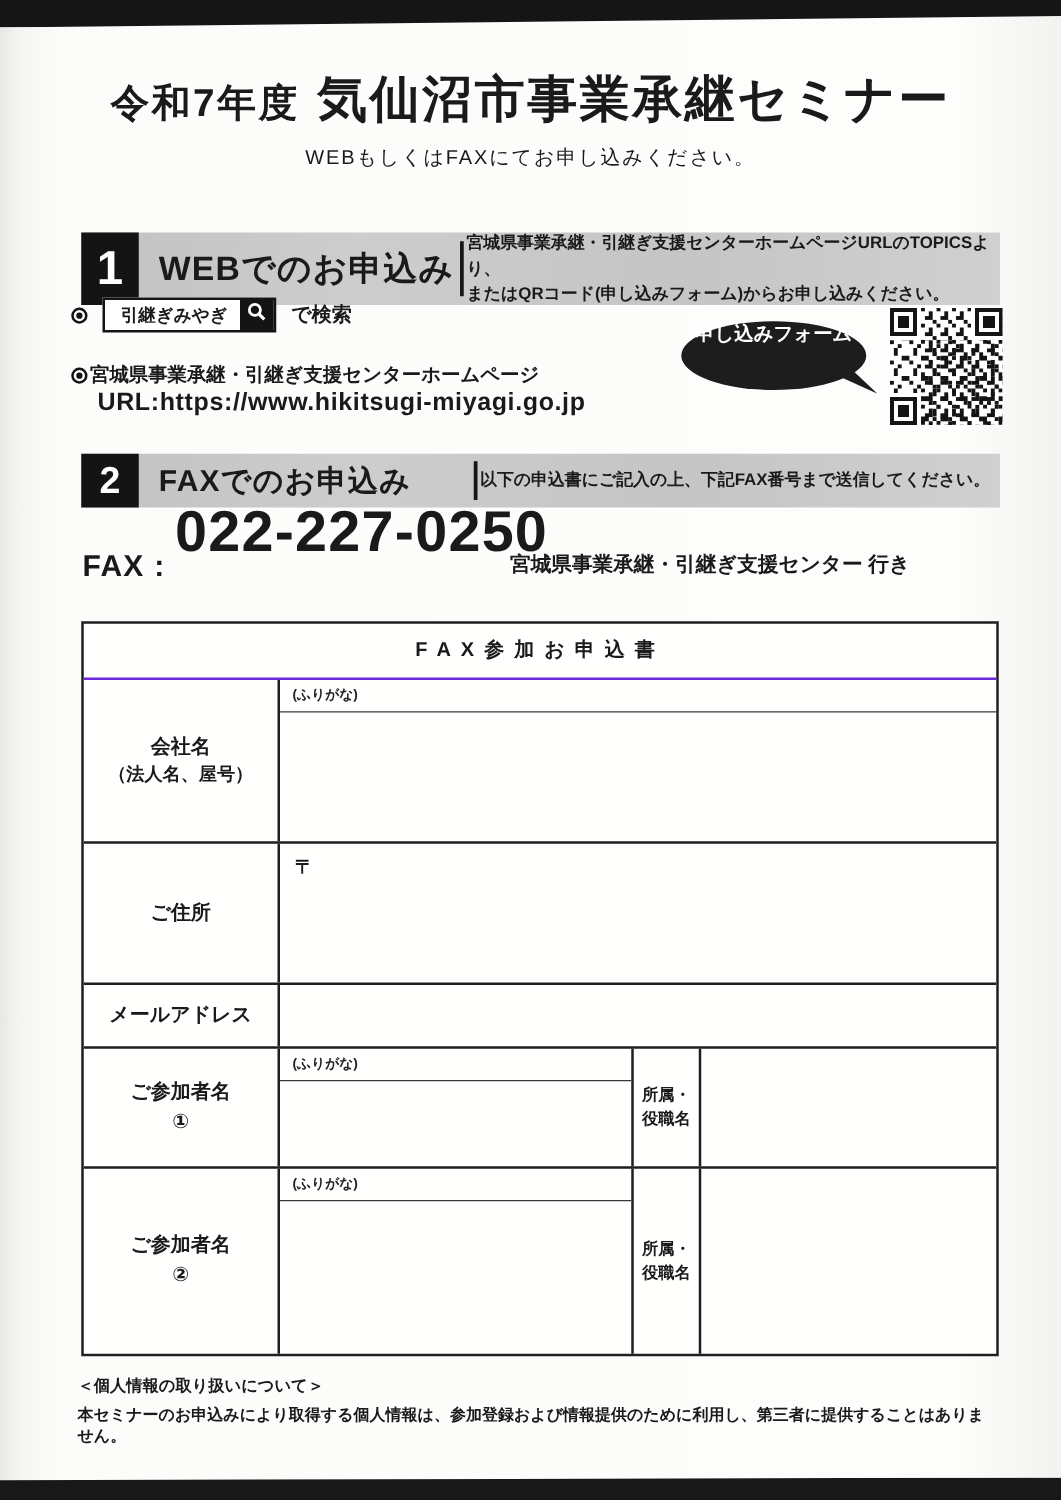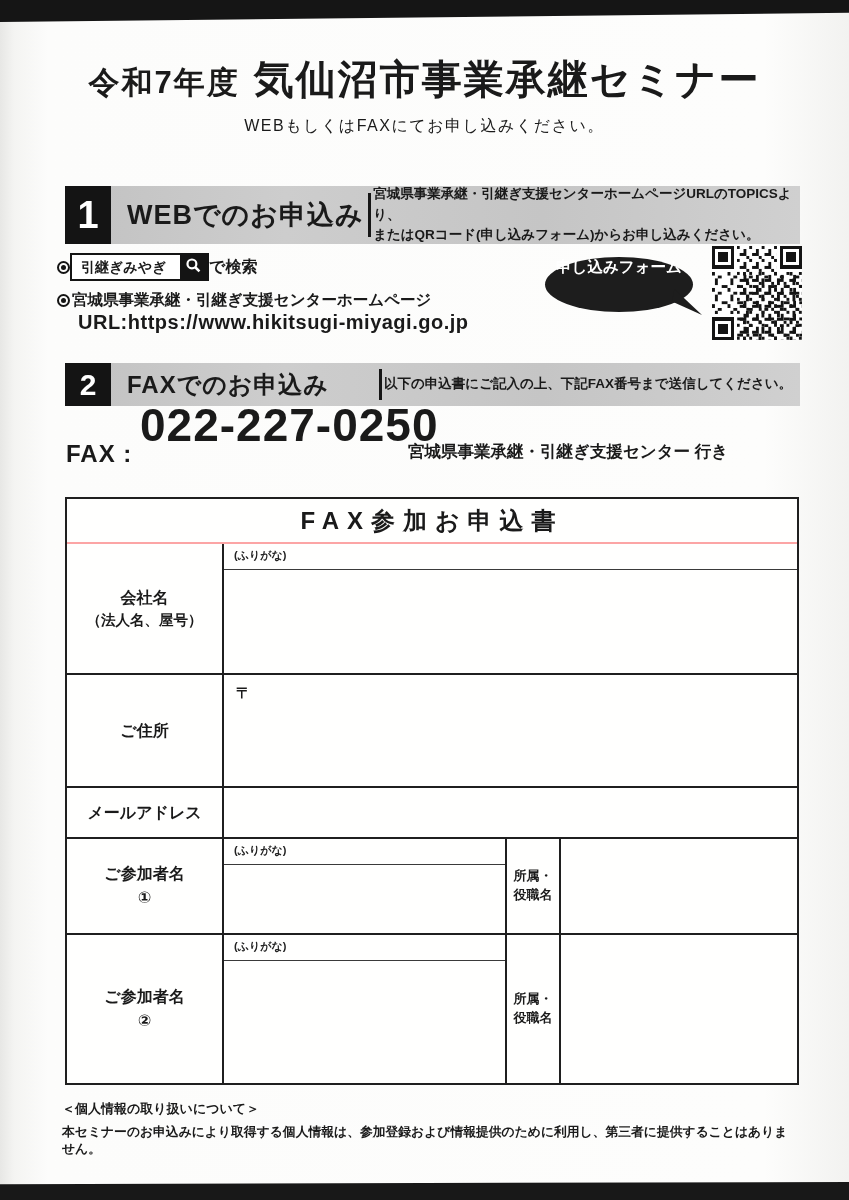--- a/index.html
+++ b/index.html
@@ -42,21 +42,21 @@
   #sec2 .sec-num{ font-size:30px; }
   #sec2 .sec-title{ font-size:24px; width:268px; }
   #sec2 .sec-div{ height:31px; }
 
   
   .fisheye{ display:inline-block; width:13px; height:13px; border:2px solid #141414;
             border-radius:50%; position:relative; vertical-align:-1px; }
   .fisheye::after{ content:""; position:absolute; inset:2px; background:#141414; border-radius:50%; }
 
   
-  .search-row{ left:57px; top:253px; display:flex; align-items:center; gap:0; }
+  .search-row{ left:57px; top:238px; display:flex; align-items:center; gap:12px;text-align:right; }
   .search-box{ display:flex; align-items:stretch; border:2.5px solid #141414; background:#fff; height:28px; }
   .search-text{ font-size:14px; font-weight:800; padding:4px 10px 0 9px; width:108px; }
   .search-btn{ width:27px; background:#141414; display:flex; align-items:center; justify-content:center; }
   .search-suffix{ font-size:16px; font-weight:800; }
 
   .homepage-line{ left:57px; top:290px; font-size:15.5px; font-weight:800; display:flex; align-items:center; gap:2px; }
   .url-line{ left:78px; top:311px; font-size:20px; font-weight:800; letter-spacing:0.5px; }
 
   
   .bubble{ left:545px; top:257px; width:148px; height:55px; background:#1d1d1d; border-radius:50%;
@@ -68,22 +68,22 @@
   .qr svg{ width:100%; height:100%; }
 
   
   .fax-label{ left:66px; top:440px; font-size:24px; font-weight:700; letter-spacing:1px; }
   .fax-number{ left:140px; top:398px; font-size:46px; font-weight:900; letter-spacing:1px; }
   .fax-recipient{ left:408px; top:441px; font-size:16.5px; font-weight:800; }
 
   
   .apptable{ left:65px; top:497px; width:734px; height:588px; background:#fffffe;
              border:2.5px solid #1f1f1f; display:flex; flex-direction:column; }
-  .t-title{ flex:0 0 45px; border-bottom:2px solid #fca5a5; display:flex; align-items:center;
-            justify-content:center; font-size:24px; font-weight:800; letter-spacing:8px; }
+  .t-title{ flex:0 0 45px; border-bottom:2px solid #6d28d9; display:flex; align-items:center;
+            justify-content:center; font-size:16px; font-weight:800; letter-spacing:8px; }
   .t-row{ display:flex; border-bottom:2px solid #1f1f1f; }
   .t-row.last{ border-bottom:none; flex:1; }
   .t-label{ flex:0 0 157px; border-right:2px solid #1f1f1f; display:flex; flex-direction:column;
             align-items:center; justify-content:center; text-align:center;
             font-weight:800; font-size:16px; line-height:1.5; }
   .t-label .sub{ font-size:14.5px; }
   .t-field{ flex:1; position:relative; display:flex; flex-direction:column; }
   .furi-strip{ height:26px; border-bottom:1.5px solid #3a3a3a; font-size:11px; font-weight:600;
                padding:4px 0 0 10px; color:#222; }
   .postal{ font-size:15px; font-weight:800; padding:9px 0 0 12px; }

